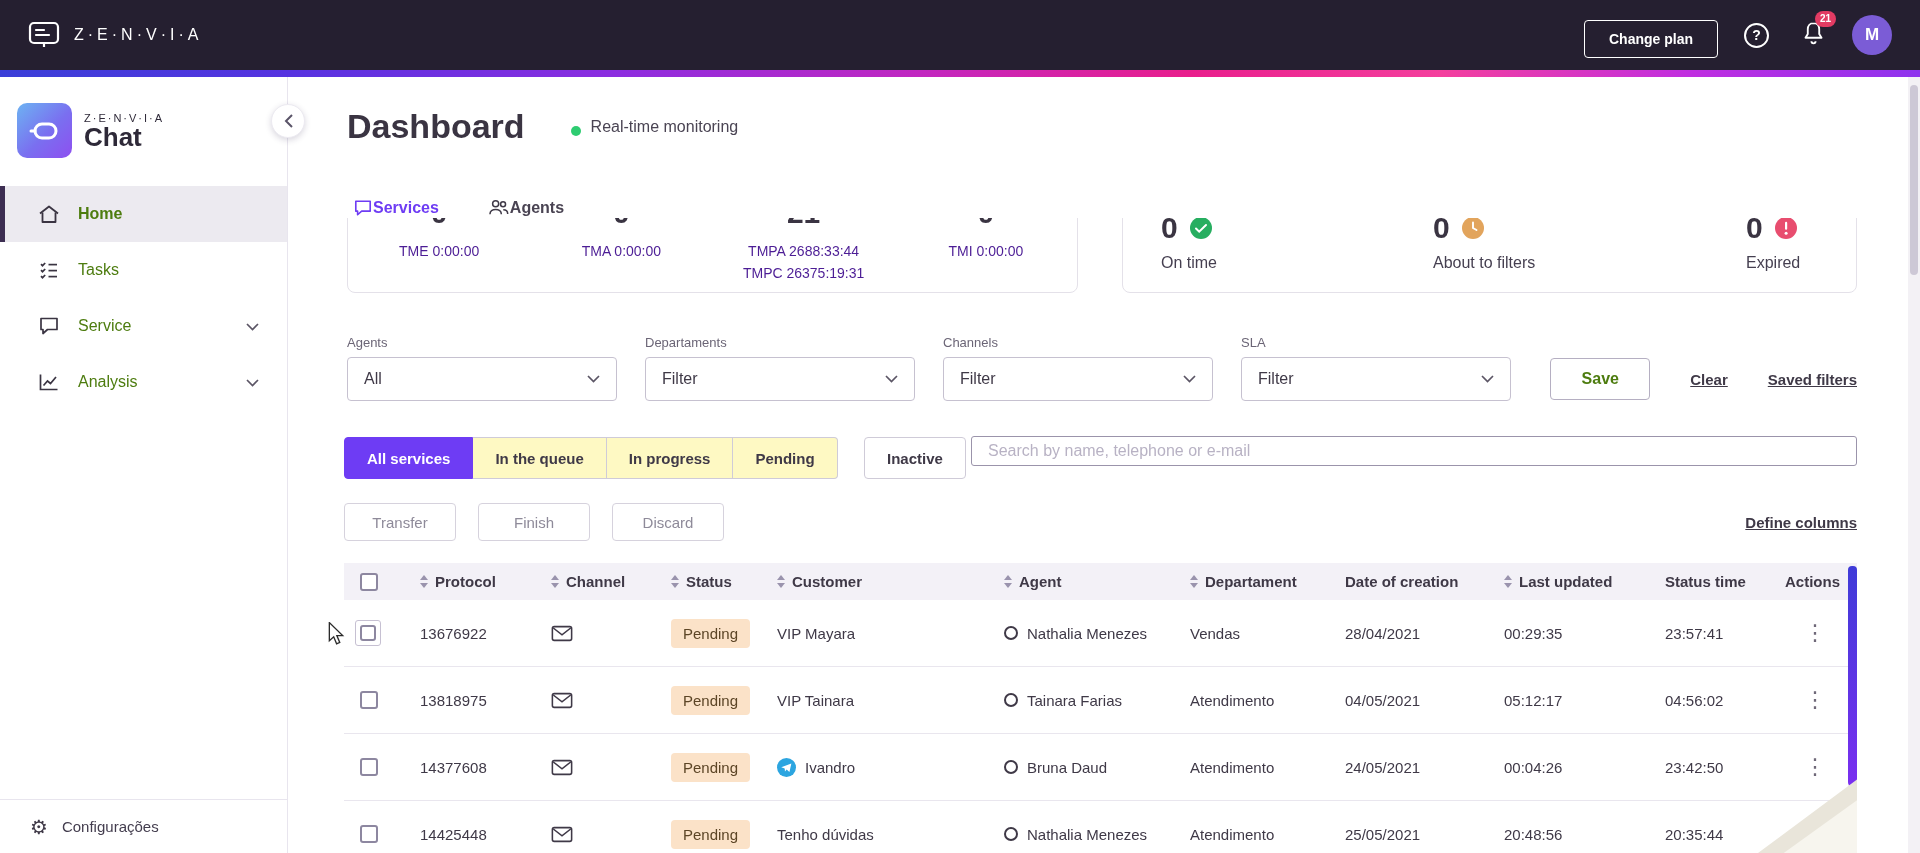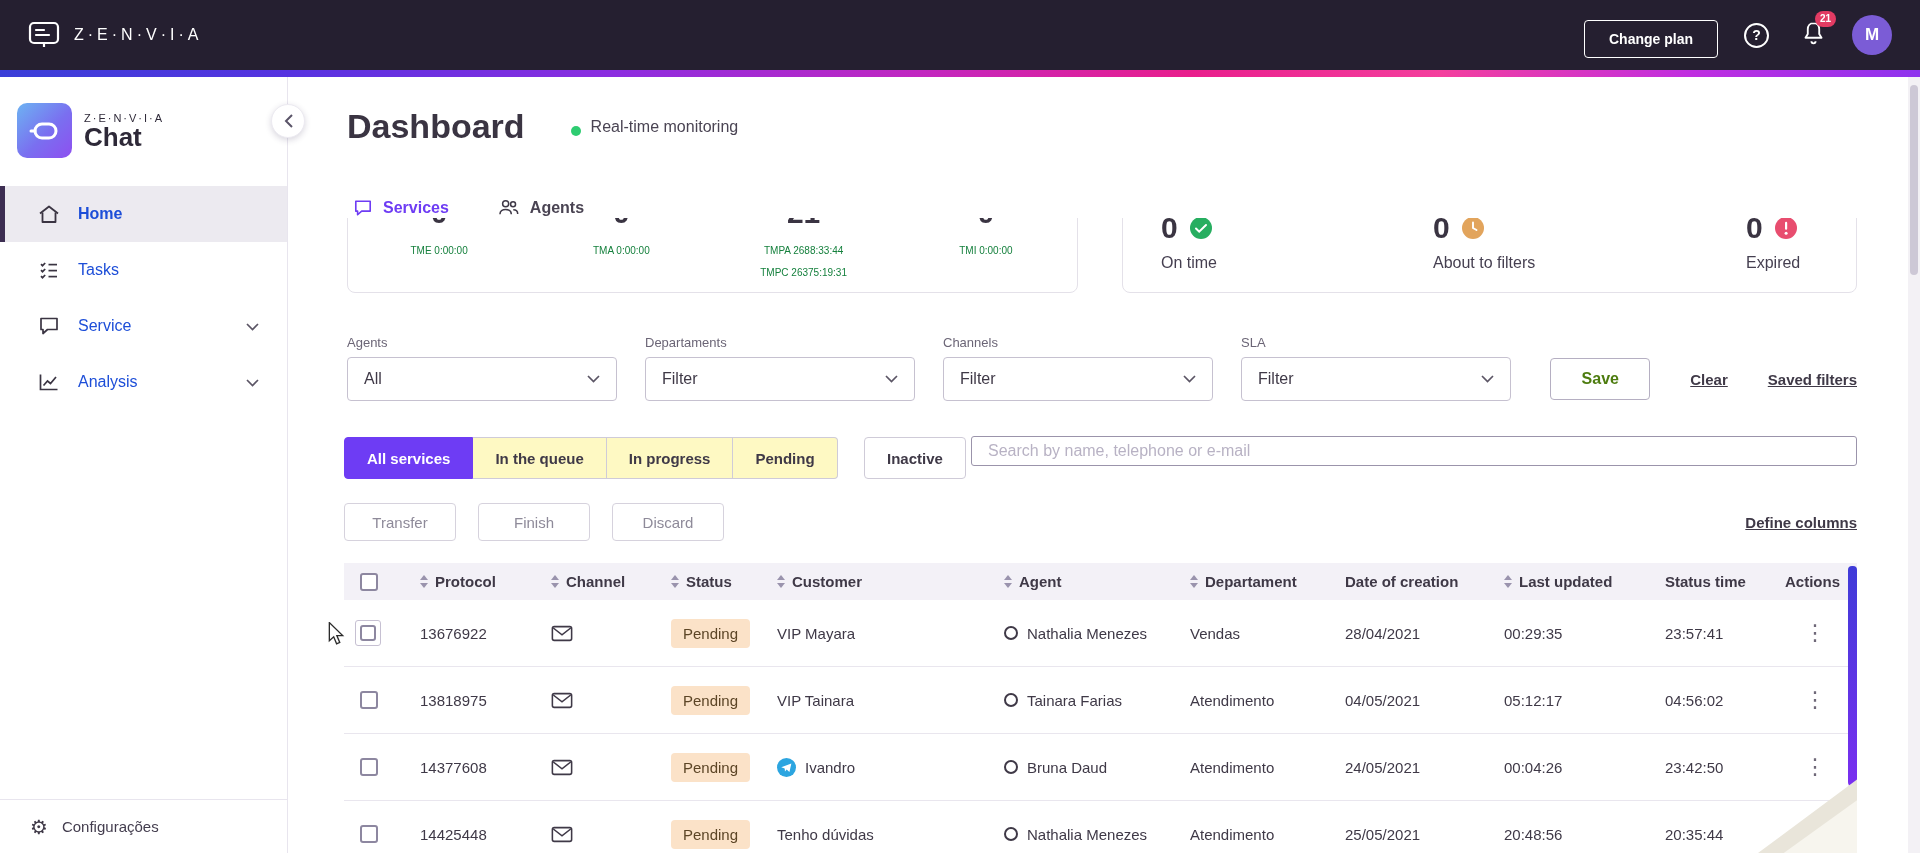--- a/index.html
+++ b/index.html
@@ -36,49 +36,49 @@
   .collapse-btn{position:absolute;left:271px;top:104px;width:34px;height:34px;border-radius:50%;background:#fff;
     border:1px solid #eceaf1;box-shadow:0 2px 6px rgba(40,30,70,.18);display:flex;align-items:center;justify-content:center;
     cursor:pointer;z-index:30;}
   .product-logo{display:flex;align-items:center;gap:12px;padding:26px 0 0 17px;}
   .logo-tile{width:55px;height:55px;border-radius:10px;background:linear-gradient(135deg,#6db3f2 0%,#7a6ff0 55%,#8e4ff0 100%);
     display:flex;align-items:center;justify-content:center;}
   .logo-texts .lt-brand{font-size:11px;letter-spacing:2px;color:#2e2938;font-weight:500;}
   .logo-texts .lt-product{font-size:26px;font-weight:700;color:#2e2938;line-height:26px;}
   .nav{position:absolute;left:0;top:109px;width:100%;}
   .nav-item{position:relative;height:56px;display:flex;align-items:center;gap:18px;padding-left:38px;cursor:pointer;
-    font-size:16px;color:#1d4ed8;}
+    font-size:16px;color:#4d7c0f;}
   .nav-item .nav-label{font-weight:400;}
   .nav-item.active{background:#eceaf0;}
   .nav-item.active::before{content:"";position:absolute;left:0;top:0;bottom:0;width:5px;background:#3d2e52;}
   .nav-item.active .nav-label{font-weight:700;}
   .nav-chevron{margin-left:auto;margin-right:28px;}
   .sidebar-footer{position:absolute;left:0;bottom:0;width:100%;height:54px;border-top:1px solid #e8e5ee;
     display:flex;align-items:center;gap:14px;padding-left:30px;font-size:15px;color:#433d4e;cursor:pointer;}
   .gear{font-size:20px;color:#3f3947;line-height:20px;}
 
   
   .main{position:absolute;left:288px;top:77px;width:1632px;height:776px;background:#fff;overflow:hidden;}
   .page-head{position:absolute;left:59px;top:30px;display:flex;align-items:center;}
   .page-title{font-size:34px;font-weight:600;color:#3a3442;}
   .live{display:flex;align-items:flex-end;gap:10px;margin-left:46px;}
   .live-dot{width:10px;height:10px;border-radius:50%;background:#2ecc71;}
   .live-label{font-size:16px;color:#4a4453;}
   .tabs{position:absolute;left:59px;top:121px;display:flex;gap:36px;}
-  .tab{display:flex;align-items:center;gap:10px;font-size:16px;font-weight:700;color:#4a4453;
+  .tab{display:flex;align-items:center;gap:0;font-size:16px;font-weight:700;color:#4a4453;
     padding:0 6px 11px 6px;cursor:pointer;}
   .tab.active{color:var(--accent);border-bottom:3px solid var(--accent);padding-bottom:8px;}
 
   
   .cards-clip{position:absolute;left:59px;top:141px;width:1510px;height:76px;overflow:hidden;}
   .card{position:absolute;top:-75px;height:150px;background:#fff;border:1px solid #e4e1e9;border-radius:8px;}
   .metrics-card{left:0;width:731px;display:flex;}
   .m-col{flex:1;text-align:center;padding-top:52px;}
   .m-value{font-size:30px;font-weight:700;color:#3a3442;line-height:34px;}
-  .m-lines{margin-top:10px;font-size:10px;color:#15803d;line-height:22px;}
+  .m-lines{margin-top:10px;font-size:14px;color:#4c1d95;line-height:22px;}
   .sla-card{left:775px;width:735px;display:flex;padding-left:38px;}
   .s-group{padding-top:68px;}
   .s-group.g1{width:272px;} .s-group.g2{width:313px;}
   .s-value-row{display:flex;align-items:center;gap:12px;font-size:30px;font-weight:700;color:#3a3442;line-height:32px;}
   .s-label{margin-top:10px;font-size:16px;color:#453f50;}
 
   
   .filters{position:absolute;left:59px;top:258px;width:1510px;display:flex;align-items:flex-end;}
   .f-group{width:270px;margin-right:28px;}
   .f-label{font-size:13px;color:#6b6576;margin-bottom:7px;}

